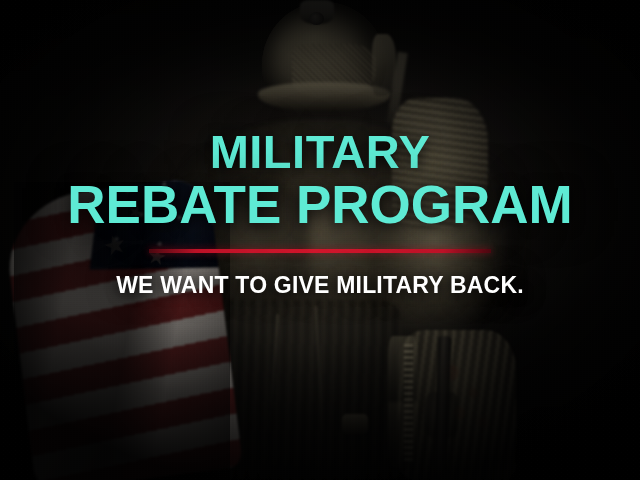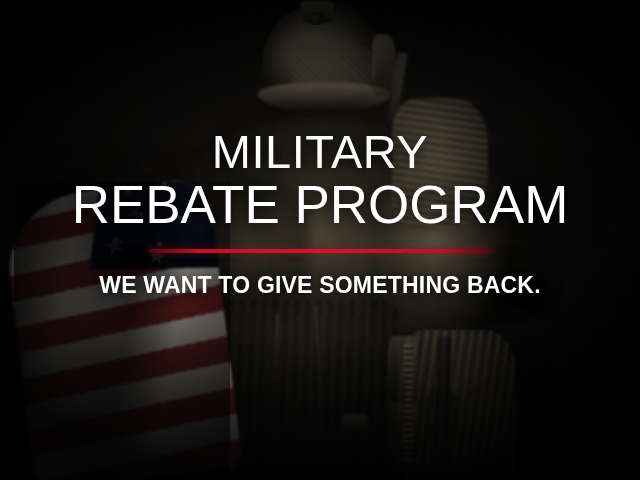--- a/index.html
+++ b/index.html
@@ -367,22 +367,22 @@
     display: flex;
     flex-direction: column;
     align-items: center;
     justify-content: flex-start;
     padding-top: 128px;
     z-index: 8;
   }
 
   .headline {
     text-align: center;
-    color: #ffffff;
-    font-weight: 400;
+    color: #5eead4;
+    font-weight: 700;
     letter-spacing: -0.5px;
     text-shadow: 0 2px 14px rgba(0,0,0,0.85), 0 0 40px rgba(0,0,0,0.6);
   }
   .headline-line1 {
     display: block;
     font-size: 47px;
     line-height: 1.0;
     letter-spacing: 0.5px;
   }
   .headline-line2 {
@@ -462,17 +462,17 @@
 
   <div class="content">
     <h1 class="headline">
       <span class="headline-line1">MILITARY</span>
       <span class="headline-line2">REBATE PROGRAM</span>
     </h1>
 
     <div class="divider"></div>
 
     <div class="subhead">
-      <span>WE WANT TO GIVE SOMETHING BACK.</span>
+      <span>WE WANT TO GIVE MILITARY BACK.</span>
     </div>
   </div>
 
 </div>
 
 </body></html>

